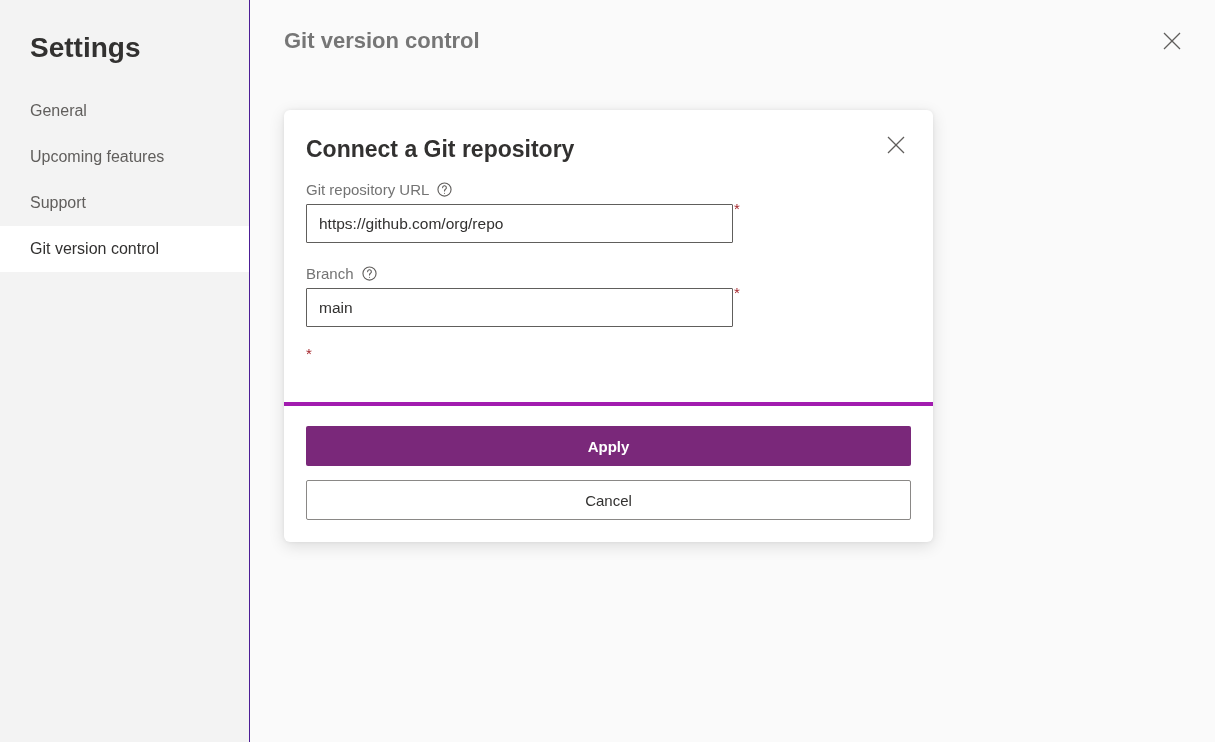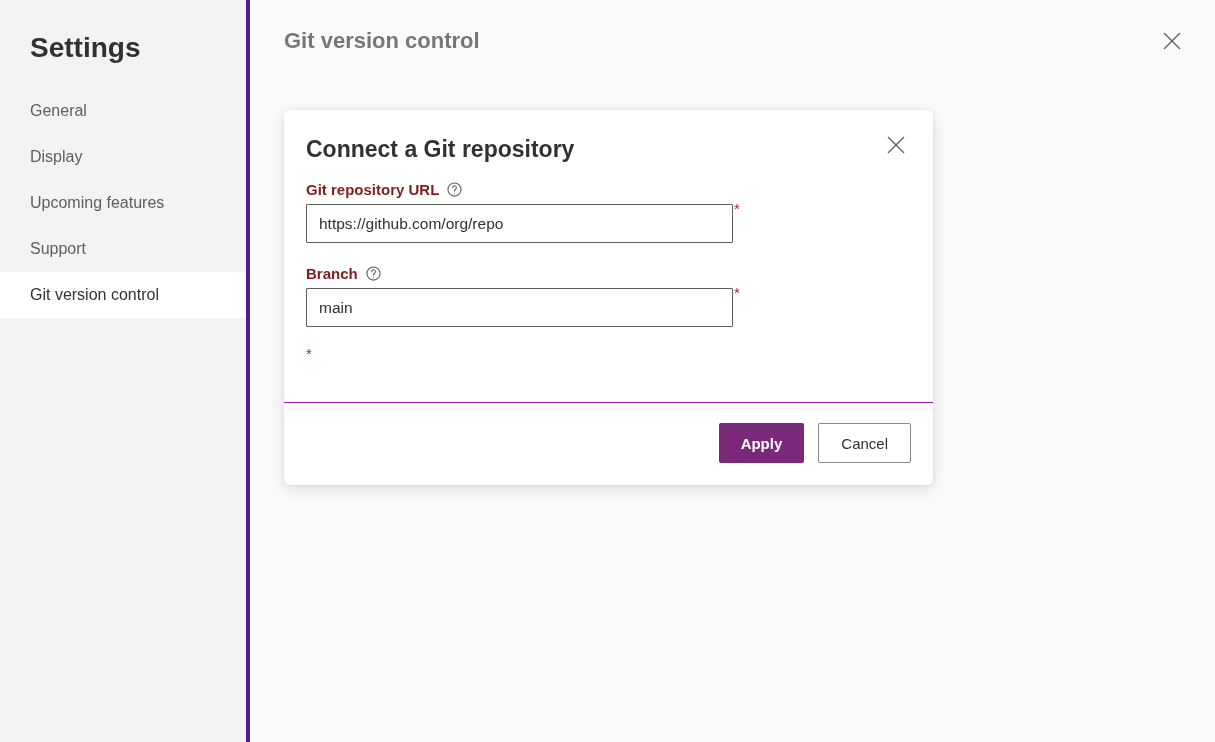--- a/index.html
+++ b/index.html
@@ -17,21 +17,21 @@
       overflow: hidden;
     }
     .sidebar {
       position: absolute;
       left: 0;
       top: 0;
       width: 250px;
       height: 742px;
       background: #f3f3f3;
       padding: 32px 0 0 0;
-      border-right: 4px solid #4c1d95;
+      border-right: 1px solid #4c1d95;
     }
     .sidebar-title {
       font-size: 28px;
       font-weight: 600;
       color: #323130;
       padding: 0 30px 24px 30px;
     }
     .sidebar-item {
       display: block;
       padding: 14px 30px;
@@ -112,22 +112,22 @@
       margin-bottom: 22px;
     }
     .field-label-row {
       display: flex;
       align-items: center;
       gap: 8px;
       margin-bottom: 6px;
     }
     .field-label {
       font-size: 15px;
-      font-weight: 700;
-      color: #7f1d1d;
+      font-weight: 400;
+      color: #737373;
     }
     .help-icon {
       width: 15px;
       height: 15px;
       color: #605e5c;
     }
     .help-icon svg {
       width: 100%;
       height: 100%;
     }
@@ -147,25 +147,26 @@
       background: #ffffff;
       border-radius: 1px;
     }
     .required-star {
       color: #a4262c;
       font-size: 15px;
       align-self: flex-start;
       margin-top: -4px;
     }
     .dialog-footer {
-      border-top: 1px solid #a21caf;
+      border-top: 4px solid #a21caf;
       padding: 20px 22px 22px 22px;
       display: flex;
       justify-content: flex-end;
       gap: 14px;
+      flex-direction: column;
     }
     .btn {
       height: 40px;
       padding: 0 22px;
       font-size: 15px;
       font-family: inherit;
       border-radius: 2px;
       cursor: pointer;
     }
     .btn-primary {
@@ -179,21 +180,20 @@
       color: #323130;
       border: 1px solid #8a8886;
     }
   </style>
 </head>
 <body>
 
 <div class="sidebar">
   <div class="sidebar-title">Settings</div>
   <div class="sidebar-item">General</div>
-  <div class="sidebar-item">Display</div>
   <div class="sidebar-item">Upcoming features</div>
   <div class="sidebar-item">Support</div>
   <div class="sidebar-item active">Git version control</div>
 </div>
 
 <div class="main">
   <div class="page-header">
     <div class="page-title">Git version control</div>
     <div class="close-icon">
       <svg viewBox="0 0 18 18" fill="none" stroke-width="1.2">

